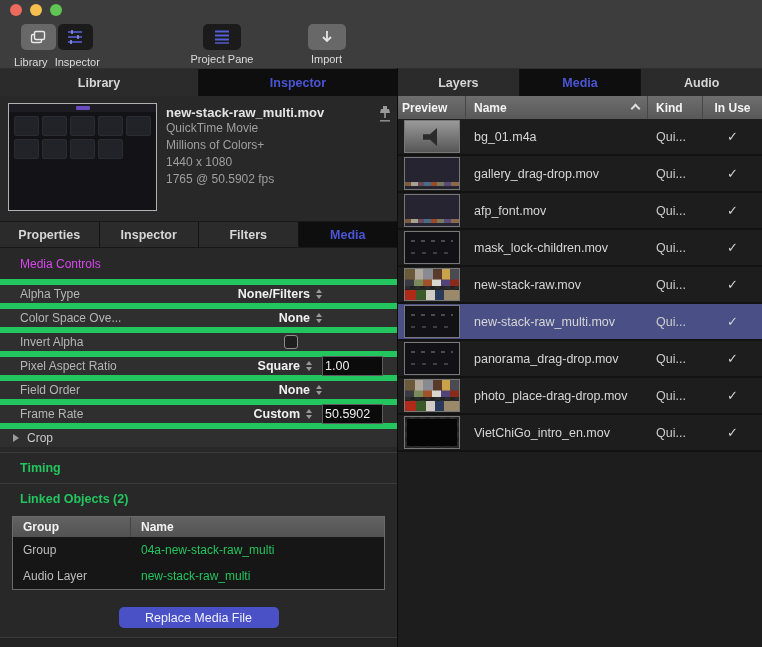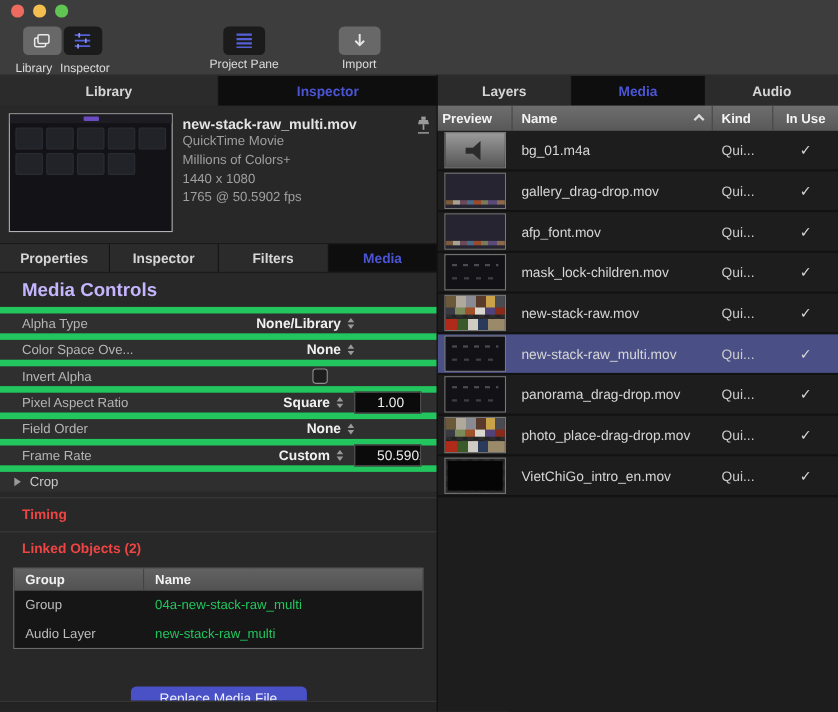--- a/index.html
+++ b/index.html
@@ -43,57 +43,57 @@
   .info-text { position:absolute; left:166px; top:9px; right:26px; }
   .info-title { font-size:13px; font-weight:bold; color:#e4e4e4; white-space:nowrap; }
   .info-detail { font-size:12px; color:#9f9f9f; line-height:17px; }
   .info-detail:first-of-type { margin-top:7px; }
   .pin { position:absolute; right:5px; top:8px; }
 
   .subtabs { height:27px; display:flex; border-top:1px solid #181818; border-bottom:1px solid #181818; }
   .subtabs .tab { font-size:12.5px; }
 
   .mc-header { height:31px; display:flex; align-items:center; padding-left:20px;
-    font-size:17px; color:#c4b5fd; font-weight:bold; }
+    font-size:12px; color:#d946ef; font-weight:normal; }
   .section-label { height:30px; display:flex; align-items:center; padding-left:20px;
-    font-size:12.5px; color:#ef4444; font-weight:bold; }
+    font-size:12.5px; color:#22c55e; font-weight:bold; }
   .hdiv { height:1px; background:#3b3b3b; margin:0; }
   .hdiv.m5 { margin-top:5px; }
 
   .ctl-row { height:24px; display:flex; align-items:center; background:#2f2f2f;
     border-top:6px solid #22c55e; padding-left:20px; }
   .ctl-label { font-size:12px; color:#b5b5b5; flex:0 0 auto; }
   .ctl-spacer { flex:1; }
   .popup { display:flex; align-items:center; cursor:default; }
   .popup-value { font-size:12.5px; color:#f0f0f0; font-weight:bold; }
   .stepper { display:inline-flex; flex-direction:column; gap:2px; margin-left:6px; }
   .stepper i { display:block; width:0; height:0; border-left:3.5px solid transparent; border-right:3.5px solid transparent; }
   .stepper .t-up   { border-bottom:4px solid #9a9a9a; }
   .stepper .t-down { border-top:4px solid #9a9a9a; }
   .right-pad-nofield { width:75px; }
   .num-field { width:61px; height:20px; background:#0b0b0b; border:1px solid #5c5c5c;
     color:#ededed; font-size:12.5px; font-family:"Liberation Sans",sans-serif;
-    padding-left:20px; margin-left:10px; margin-right:14px; }
+    padding-left:2px; margin-left:10px; margin-right:14px; }
   .checkbox { width:14px; height:14px; background:#1e1e1e; border:1.5px solid #8d8d8d;
     border-radius:3px; margin-right:99px; }
   .disclosure { width:0; height:0; border-top:4.5px solid transparent; border-bottom:4.5px solid transparent;
     border-left:6.5px solid #9a9a9a; margin-right:8px; margin-left:-7px; }
   .ctl-row.crop-row .ctl-label { color:#c8c8c8; }
 
   
   .lo-table { margin:2px 12px 0 12px; border:1px solid #6a6a6a; background:#161616; }
   .lo-head { display:flex; height:20px; background:linear-gradient(#626262,#525252);
     font-size:12px; font-weight:bold; color:#f2f2f2; align-items:center; }
   .lo-head .c1 { width:118px; padding-left:10px; border-right:1px solid #444; height:100%; display:flex; align-items:center; }
   .lo-head .c2 { flex:1; padding-left:10px; }
   .lo-row { display:flex; height:26px; align-items:center; font-size:12px; }
   .lo-row .c1 { width:118px; padding-left:10px; color:#bdbdbd; }
   .lo-row .c2 { flex:1; padding-left:10px; color:#22c55e; }
 
-  .replace-btn-wrap { display:flex; justify-content:center; margin-top:34px; }
+  .replace-btn-wrap { display:flex; justify-content:center; margin-top:17px; }
   .replace-btn { width:160px; height:21px; background:#4a51c7; border:none; border-radius:5px;
     color:#eef0ff; font-size:12.5px; font-family:"Liberation Sans",sans-serif; }
   .bottom-strip { position:absolute; left:0; right:0; bottom:0; height:10px;
     background:#232323; border-top:1px solid #3a3a3a; }
 
   
   .vdivider { position:absolute; top:68px; bottom:0; left:397px; width:1px; background:#0c0c0c; }
 
   
   .right-panel { position:absolute; top:96px; left:398px; width:364px; bottom:0; background:#1d1d1d; }
@@ -265,21 +265,21 @@
       <div class="tab" data-active="false">Filters</div>
       <div class="tab" data-active="true">Media</div>
     </div>
 
     <div class="mc-header">Media Controls</div>
 
     <div class="ctl-row">
       <span class="ctl-label">Alpha Type</span>
       <span class="ctl-spacer"></span>
       <span class="popup">
-        <span class="popup-value">None/Library</span>
+        <span class="popup-value">None/Filters</span>
         <span class="stepper">
             <i class="t-up"></i>
             <i class="t-down"></i>
           </span>
       </span>
       <span class="right-pad-nofield"></span>
     </div>
 
     <div class="ctl-row">
       <span class="ctl-label">Color Space Ove...</span>

